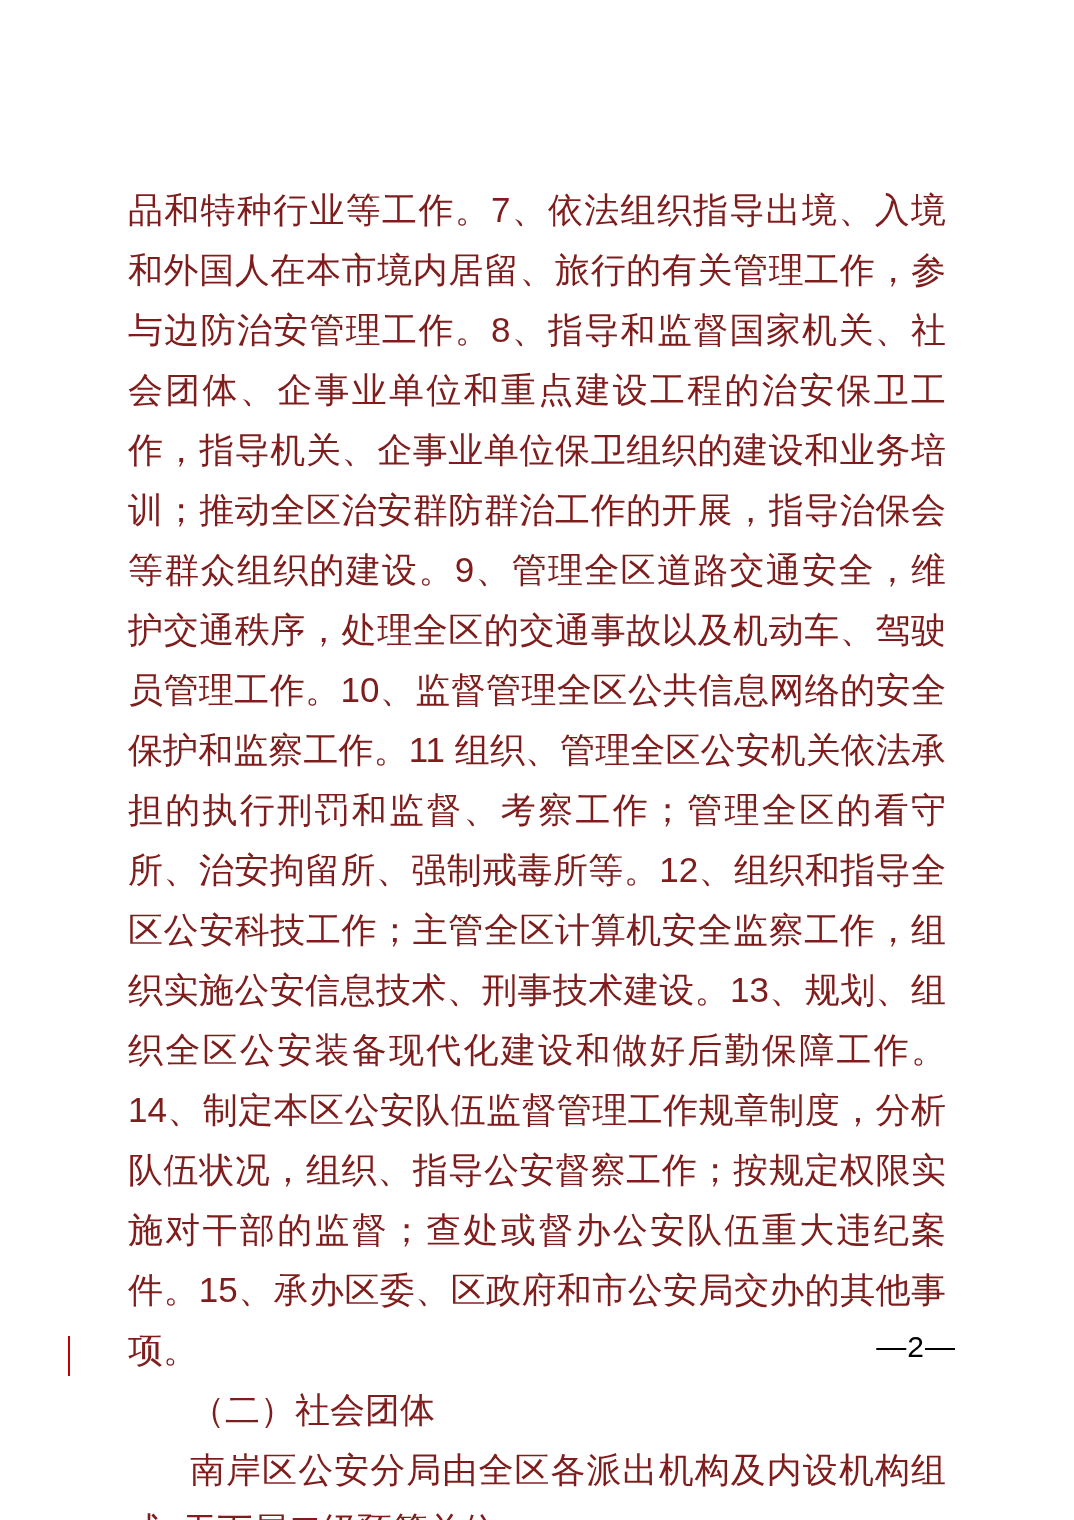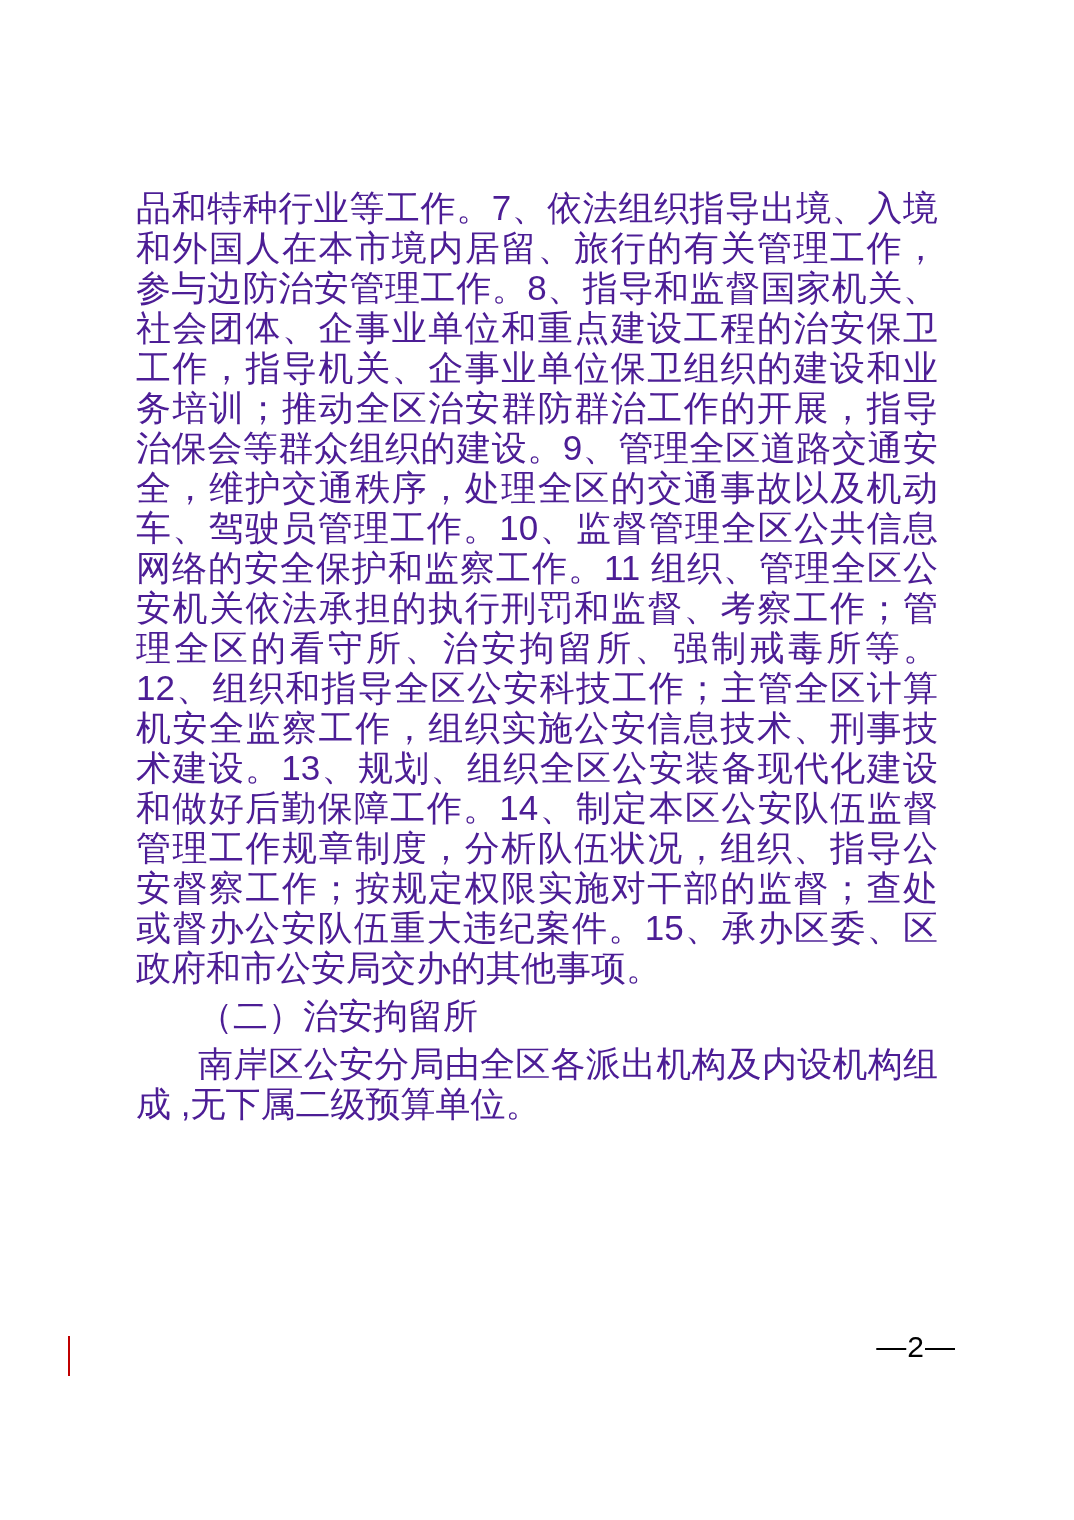--- a/index.html
+++ b/index.html
@@ -18,26 +18,26 @@
     overflow: hidden;
   }
   .doc-body {
     position: absolute;
     left: 128px;
     top: 180px;
     width: 818px;
   }
   .para {
     font-size: 35px;
-    line-height: 40px;
-    color: #4c1d95;
+    line-height: 60px;
+    color: #7f1d1d;
     text-align: justify;
     text-justify: inter-ideograph;
     letter-spacing: 0px;
-    margin: 8px;
+    margin: 0;
   }
   .para.flow {
     text-align: justify;
   }
   .para.indent-2 {
     text-indent: 62px;
   }
   .footer {
     position: absolute;
     left: 0;
@@ -65,21 +65,21 @@
 </style>
 </head>
 <body>
 
 <div class="page">
 
   <div class="doc-body">
 
     <p class="para flow">品和特种行业等工作。7、依法组织指导出境、入境和外国人在本市境内居留、旅行的有关管理工作，参与边防治安管理工作。8、指导和监督国家机关、社会团体、企事业单位和重点建设工程的治安保卫工作，指导机关、企事业单位保卫组织的建设和业务培训；推动全区治安群防群治工作的开展，指导治保会等群众组织的建设。9、管理全区道路交通安全，维护交通秩序，处理全区的交通事故以及机动车、驾驶员管理工作。10、监督管理全区公共信息网络的安全保护和监察工作。11 组织、管理全区公安机关依法承担的执行刑罚和监督、考察工作；管理全区的看守所、治安拘留所、强制戒毒所等。12、组织和指导全区公安科技工作；主管全区计算机安全监察工作，组织实施公安信息技术、刑事技术建设。13、规划、组织全区公安装备现代化建设和做好后勤保障工作。14、制定本区公安队伍监督管理工作规章制度，分析队伍状况，组织、指导公安督察工作；按规定权限实施对干部的监督；查处或督办公安队伍重大违纪案件。15、承办区委、区政府和市公安局交办的其他事项。</p>
 
-    <p class="para indent-2">（二）治安拘留所</p>
+    <p class="para indent-2">（二）社会团体</p>
 
     <p class="para indent-2">南岸区公安分局由全区各派出机构及内设机构组成 ,无下属二级预算单位。</p>
 
   </div>
 
   <div class="footer">
     <div class="footer-mark"></div>
     <div class="page-number">—2—</div>
   </div>
 

